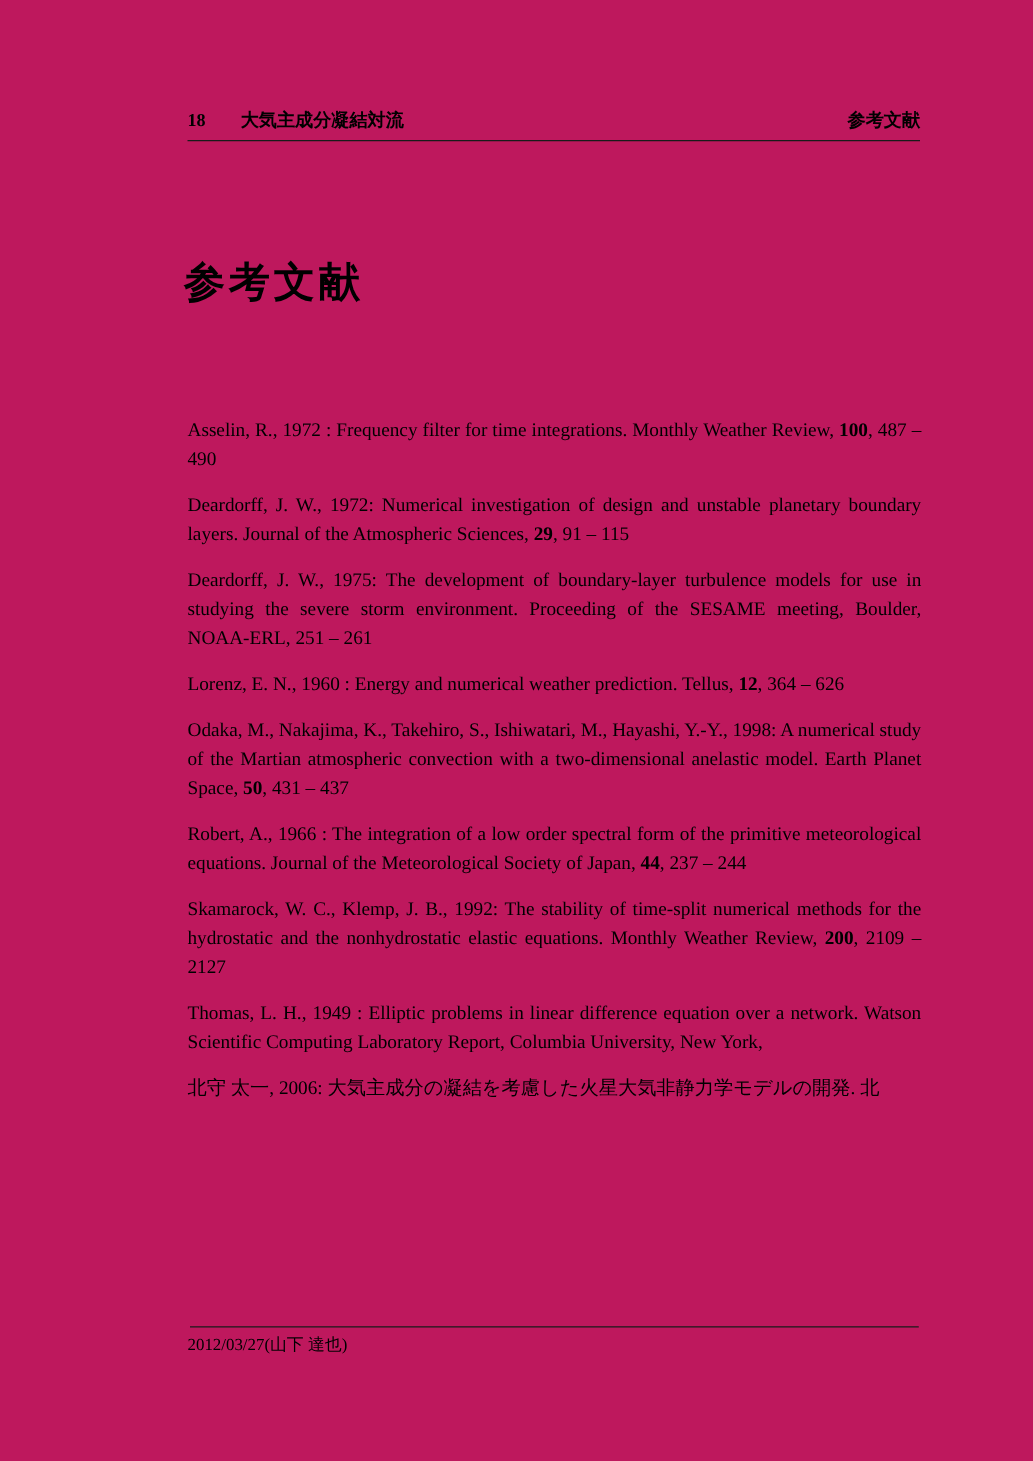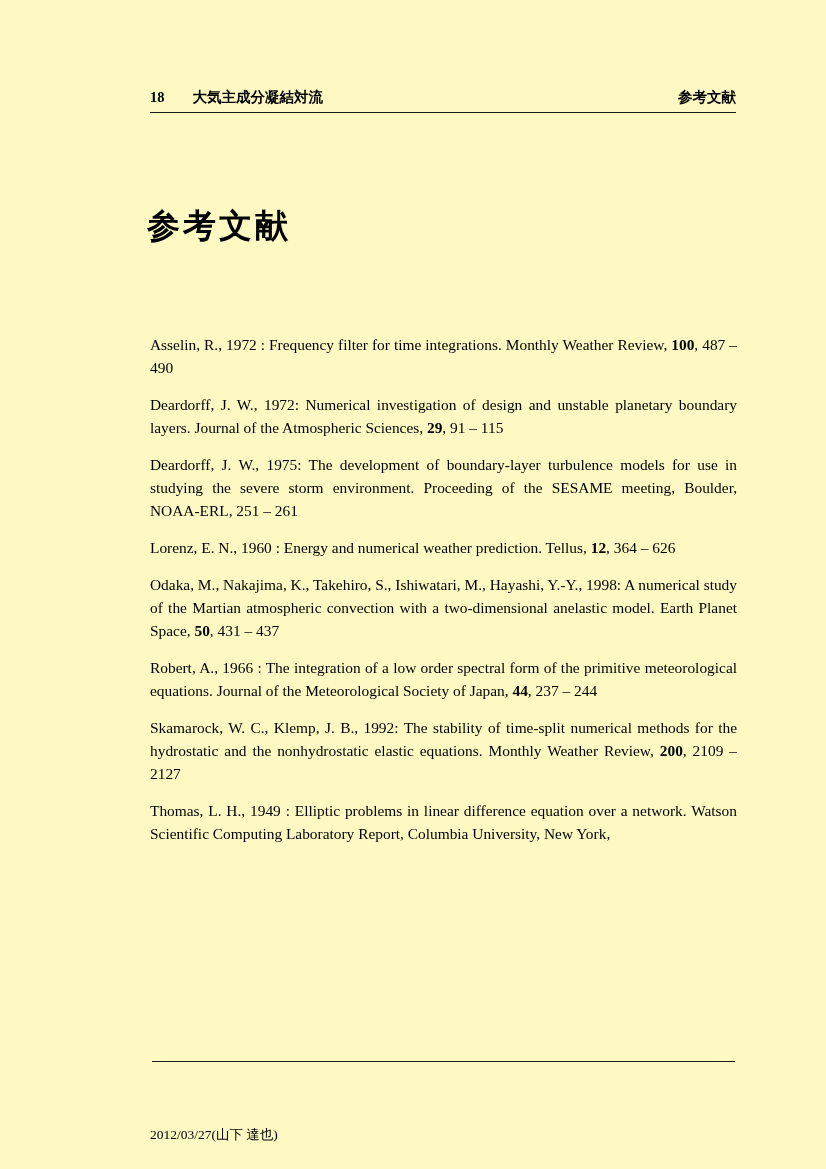--- a/index.html
+++ b/index.html
@@ -4,21 +4,21 @@
 <style>
   html, body {
     margin: 0;
     padding: 0;
     background: #ffffff;
   }
   .page {
     position: relative;
     width: 826px;
     height: 1169px;
-    background: #fef9c3;
+    background: #be185d;
     color: #000000;
     font-family: "Liberation Serif", "DejaVu Serif", serif;
     overflow: hidden;
   }
   
   .running-header {
     position: absolute;
     left: 150px;
     width: 586px;
     top: 88px;
@@ -82,21 +82,21 @@
     position: absolute;
     left: 152px;
     width: 583px;
     top: 1061px;
     height: 1px;
     background: #1a1a1a;
   }
   .page-footer {
     position: absolute;
     left: 150px;
-    top: 1126px;
+    top: 1067px;
     font-size: 13.5px;
     line-height: 18px;
   }
 </style>
 </head>
 <body>
 
 <div class="page">
 
   <div class="running-header">
@@ -123,19 +123,20 @@
   <p class="ref"><span>Lorenz, E. N., 1960 : Energy and numerical weather prediction. Tellus, </span><b>12</b><span>, 364 – 626</span></p>
 
   <p class="ref"><span>Odaka, M., Nakajima, K., Takehiro, S., Ishiwatari, M., Hayashi, Y.-Y., 1998: A numerical study of the Martian atmospheric convection with a two-dimensional anelastic model. Earth Planet Space, </span><b>50</b><span>, 431 – 437</span></p>
 
   <p class="ref"><span>Robert, A., 1966 : The integration of a low order spectral form of the primitive meteorological equations. Journal of the Meteorological Society of Japan, </span><b>44</b><span>, 237 – 244</span></p>
 
   <p class="ref"><span>Skamarock, W. C., Klemp, J. B., 1992: The stability of time-split numerical methods for the hydrostatic and the nonhydrostatic elastic equations. Monthly Weather Review, </span><b>200</b><span>, 2109 – 2127</span></p>
 
   <p class="ref"><span>Thomas, L. H., 1949 : Elliptic problems in linear difference equation over a network. Watson Scientific Computing Laboratory Report, Columbia University, New York,</span><b></b><span></span></p>
 
+  <p class="ref"><span>北守 太一, 2006: 大気主成分の凝結を考慮した火星大気非静力学モデルの開発. 北</span><b></b><span></span></p>
 </main>
 
   <div class="footer-rule"></div>
 
   <div class="page-footer">2012/03/27(山下 達也)</div>
 
 </div>
 
 </body></html>

